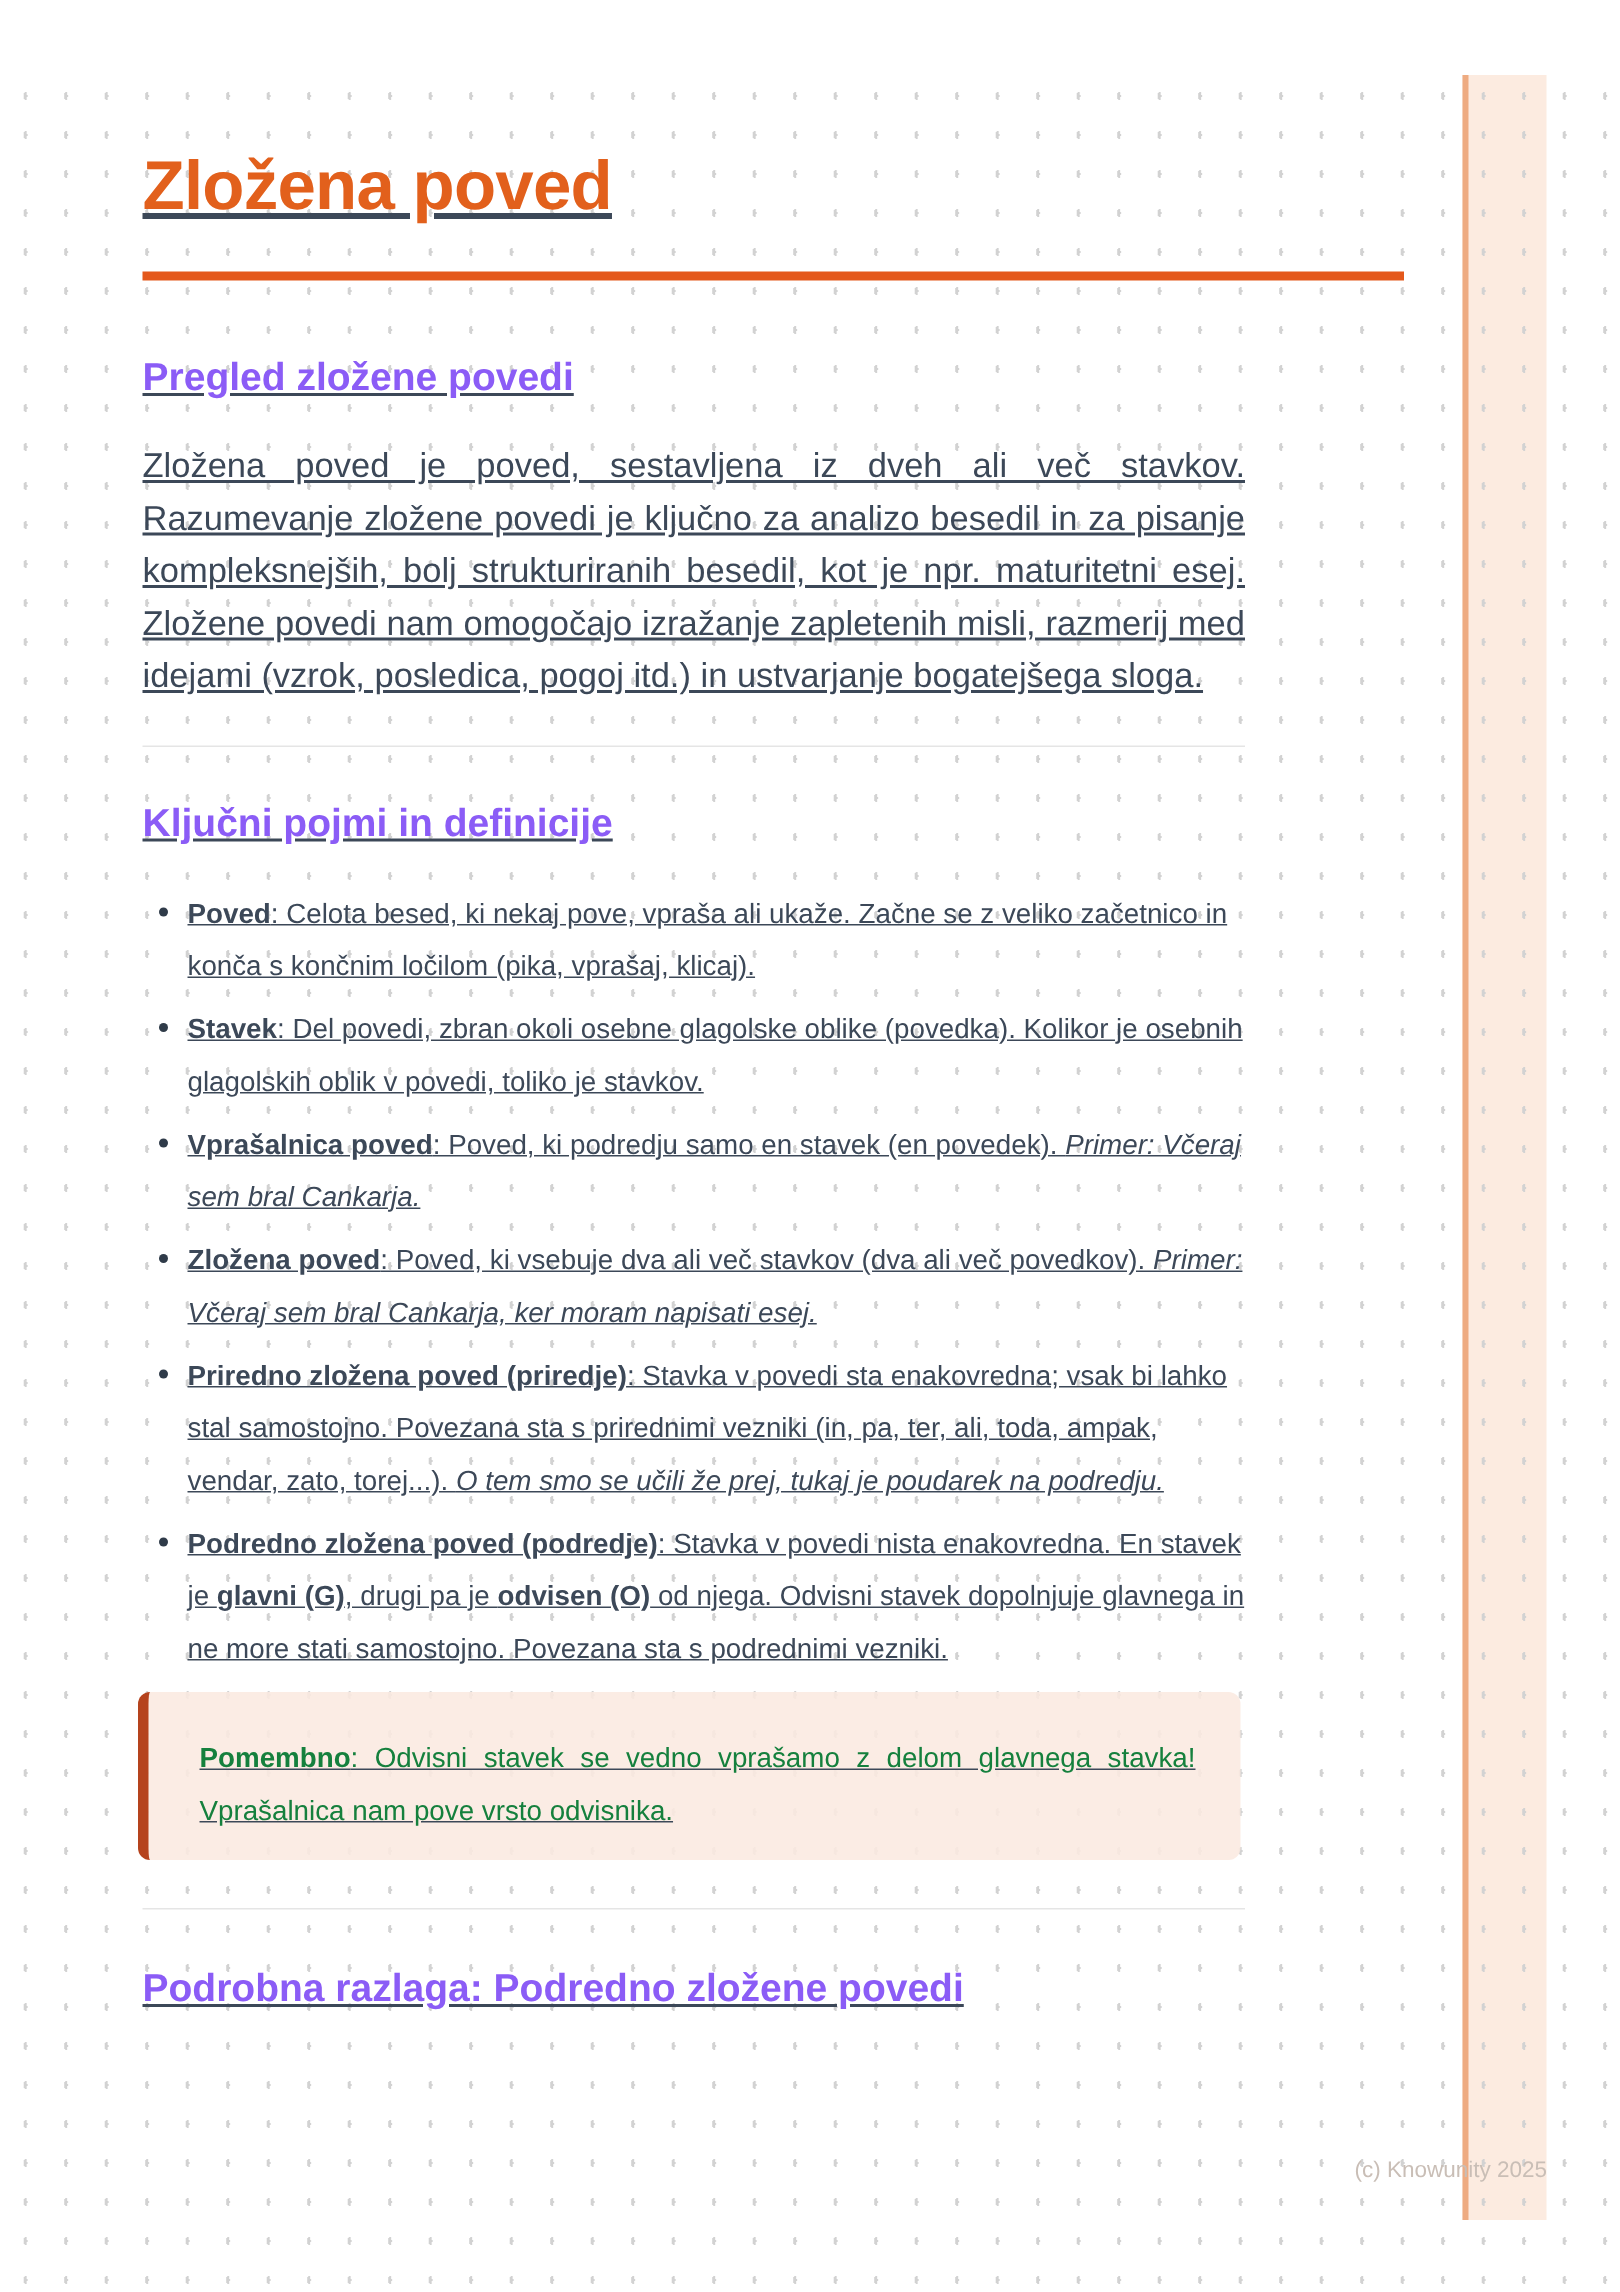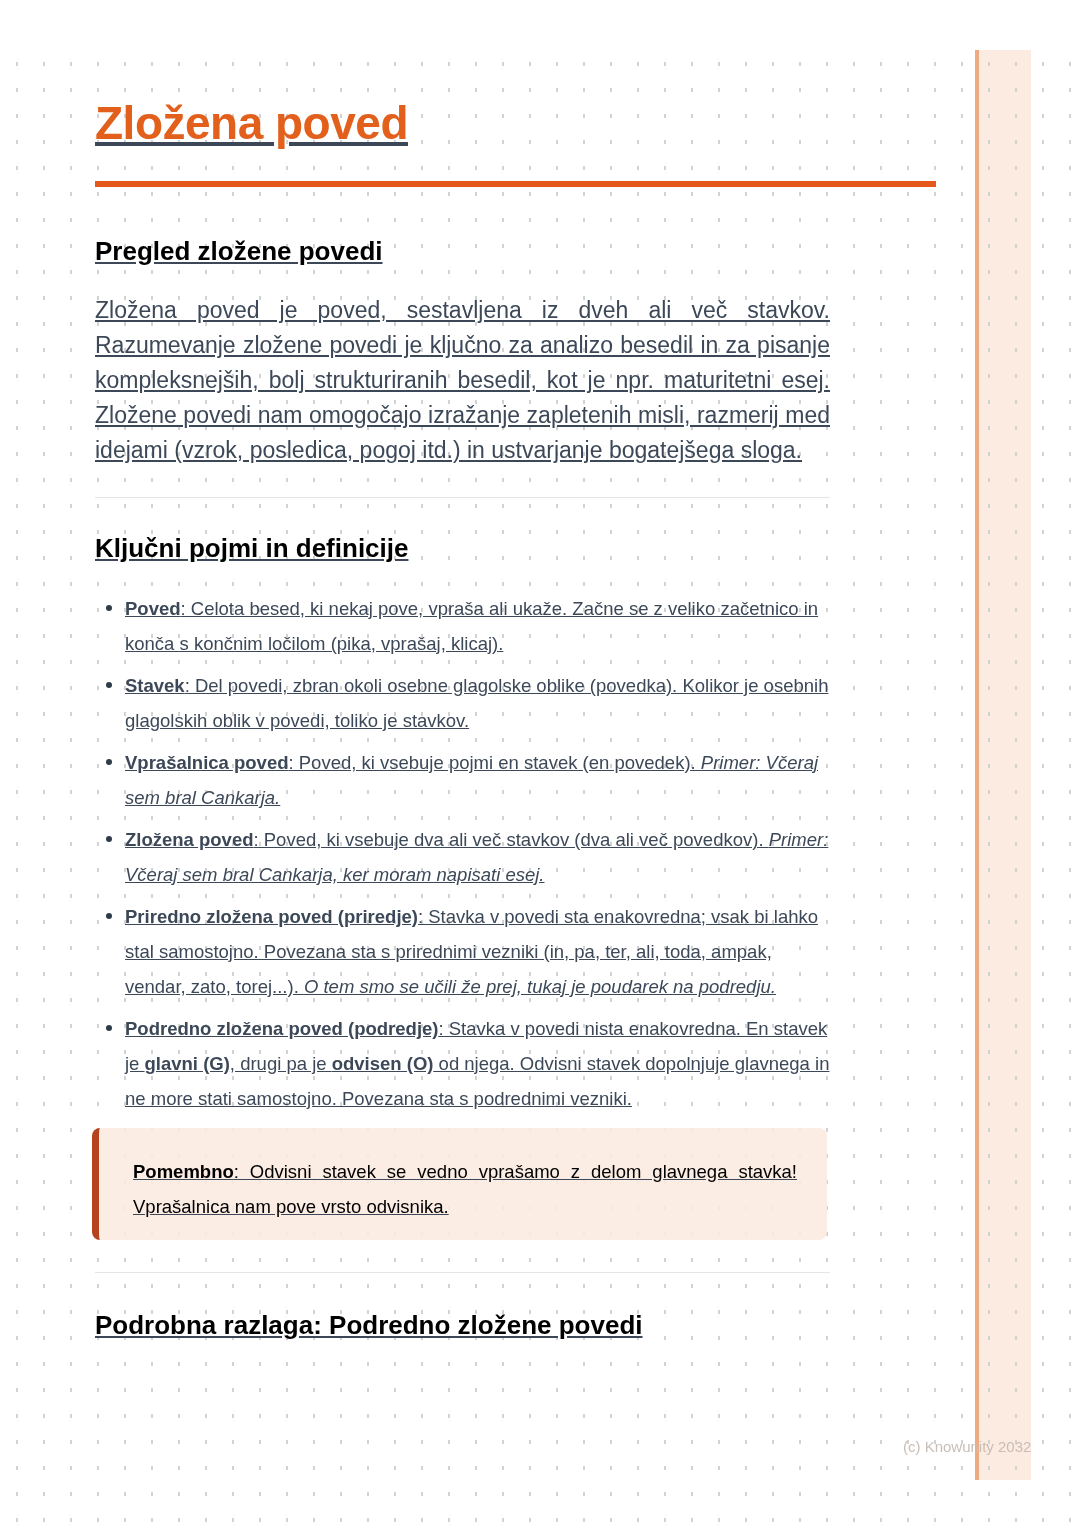--- a/index.html
+++ b/index.html
@@ -45,21 +45,21 @@
   }
   .rule {
     margin-top: 32px;
     width: 841px; height: 6px;
     background: #e4581b;
   }
   h2 {
     font-size: 26px;
     line-height: 31px;
     font-weight: 700;
-    color: #000000;
+    color: #8b5cf6;
     margin: 0;
   }
   .h2-overview { margin-top: 49px; }
   .h2-concepts { margin-top: 35px; }
   .h2-detail   { margin-top: 37px; }
   .body-text {
     margin: 26px 0 0 0;
     width: 735px;
     font-size: 23px;
     line-height: 35px;
@@ -103,21 +103,21 @@
     background: rgba(250, 233, 224, 0.88);
     border-left: 7px solid #b5431d;
     border-radius: 8px;
     padding: 26px 30px 16px 34px;
   }
   .callout p {
     margin: 0;
     font-size: 18.5px;
     line-height: 35px;
     text-align: justify;
-    color: #000000;
+    color: #15803d;
   }
   .copyright {
     position: absolute;
     left: 903px; top: 1438px;
     z-index: 3;
     font-size: 15px;
     color: #c9beb6;
     white-space: nowrap;
   }
 </style>
@@ -133,28 +133,28 @@
 
   <h2 class="h2-overview">Pregled zložene povedi</h2>
   <p class="body-text">Zložena poved je poved, sestavljena iz dveh ali več stavkov. Razumevanje zložene povedi je ključno za analizo besedil in za pisanje kompleksnejših, bolj strukturiranih besedil, kot je npr. maturitetni esej. Zložene povedi nam omogočajo izražanje zapletenih misli, razmerij med idejami (vzrok, posledica, pogoj itd.) in ustvarjanje bogatejšega sloga.</p>
 
   <hr class="divider">
 
   <h2 class="h2-concepts">Ključni pojmi in definicije</h2>
   <ul class="concepts">
     <li><span><span class="r-b">Poved</span><span>: Celota besed, ki nekaj pove, vpraša ali ukaže. Začne se z veliko začetnico in konča s končnim ločilom (pika, vprašaj, klicaj).</span></span></li>
     <li><span><span class="r-b">Stavek</span><span>: Del povedi, zbran okoli osebne glagolske oblike (povedka). Kolikor je osebnih glagolskih oblik v povedi, toliko je stavkov.</span></span></li>
-    <li><span><span class="r-b">Vprašalnica poved</span><span>: Poved, ki vsebuje pojmi en stavek (en povedek). </span><span class="r-i">Primer: Včeraj sem bral Cankarja.</span></span></li>
+    <li><span><span class="r-b">Vprašalnica poved</span><span>: Poved, ki podredju samo en stavek (en povedek). </span><span class="r-i">Primer: Včeraj sem bral Cankarja.</span></span></li>
     <li><span><span class="r-b">Zložena poved</span><span>: Poved, ki vsebuje dva ali več stavkov (dva ali več povedkov). </span><span class="r-i">Primer: Včeraj sem bral Cankarja, ker moram napisati esej.</span></span></li>
     <li><span><span class="r-b">Priredno zložena poved (priredje)</span><span>: Stavka v povedi sta enakovredna; vsak bi lahko stal samostojno. Povezana sta s prirednimi vezniki (in, pa, ter, ali, toda, ampak, vendar, zato, torej...). </span><span class="r-i">O tem smo se učili že prej, tukaj je poudarek na podredju.</span></span></li>
     <li><span><span class="r-b">Podredno zložena poved (podredje)</span><span>: Stavka v povedi nista enakovredna. En stavek je </span><span class="r-b">glavni (G)</span><span>, drugi pa je </span><span class="r-b">odvisen (O)</span><span> od njega. Odvisni stavek dopolnjuje glavnega in ne more stati samostojno. Povezana sta s podrednimi vezniki.</span></span></li>
   </ul>
 
   <div class="callout">
     <p><span class="r-b">Pomembno</span><span>: Odvisni stavek se vedno vprašamo z delom glavnega stavka! Vprašalnica nam pove vrsto odvisnika.</span></p>
   </div>
 
   <hr class="divider divider-2">
 
   <h2 class="h2-detail">Podrobna razlaga: Podredno zložene povedi</h2>
 </div>
 
-<div class="copyright">(c) Knowunity 2032</div>
+<div class="copyright">(c) Knowunity 2025</div>
 
 </body></html>

